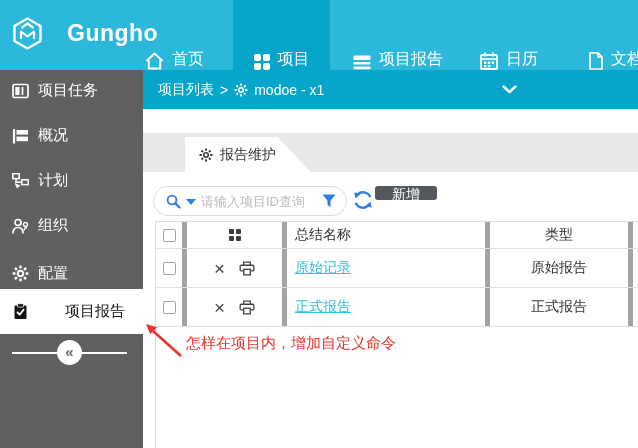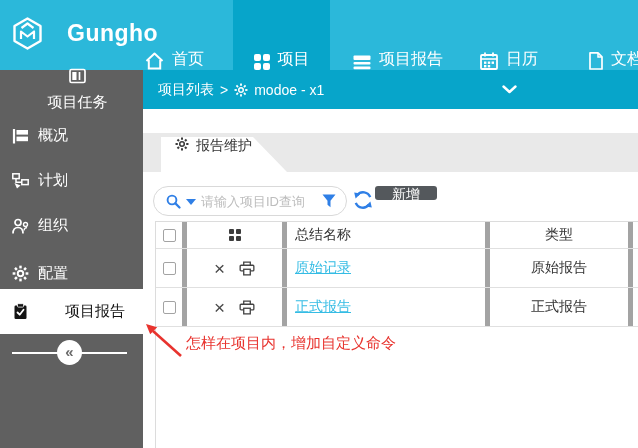--- a/index.html
+++ b/index.html
@@ -24,32 +24,32 @@
   
   .breadcrumb { position:absolute; left:143px; top:70px; width:495px; height:39px; background:#07a5ca;
                 display:flex; align-items:center; color:#fff; font-size:14px; padding-left:15px; gap:6px; }
   .crumb-chevron { position:absolute; left:359px; top:15px; }
 
   
   .sidebar { position:absolute; left:0; top:70px; width:143px; height:378px; background:#606060; }
   .sb-item { position:absolute; left:0; width:143px; height:45px; display:flex; align-items:center;
              gap:9px; padding-left:12px; color:#fff; font-size:15px; cursor:pointer; }
   .sb-item.selected { background:#fff; color:#141414; }
-  .sb-0{top:-2px;flex-direction:column;} .sb-1{top:43px;} .sb-2{top:88px;} .sb-3{top:133px;} .sb-4{top:181px;font-family:Liberation Serif, serif;}
+  .sb-0{top:-2px;} .sb-1{top:43px;} .sb-2{top:88px;} .sb-3{top:133px;} .sb-4{top:181px;font-family:Liberation Serif, serif;}
   .sb-5{top:219px; height:45px;gap:36px;}
   .collapse-line { position:absolute; left:12px; top:282px; width:115px; height:2px; background:#fff; }
   .collapse-btn { position:absolute; left:57px; top:270px; width:25px; height:25px; background:#fff;
                   border-radius:50%; display:flex; align-items:center; justify-content:center;
                   color:#6b6b6b; font-size:15px; font-weight:bold; cursor:pointer; }
   .collapse-btn span{ margin-top:-2px; }
 
   
   .tabstrip { position:absolute; left:143px; top:133px; width:495px; height:39px; background:#e9e9e9; }
-  .tab { position:absolute; left:18px; top:4px; width:126px; height:35px; background:#fff;
-         clip-path:polygon(0 0,73% 0,100% 100%,0 100%); display:flex; 
+  .tab { position:absolute; left:42px; top:4px; width:126px; height:35px; background:#fff;
+         clip-path:polygon(0 0,73% 0,100% 100%,0 100%); display:flex; align-items:center;
          gap:7px; padding-left:14px; font-size:14px; color:#333; cursor:pointer; }
 
   
   .search-pill { position:absolute; left:153px; top:186px; width:194px; height:30px; background:#fff;
                  border:1px solid #d9d9d9; border-radius:16px; display:flex; align-items:center;
                  padding:0 10px 0 12px; gap:5px; }
   .caret-down { width:0; height:0; border-left:5px solid transparent; border-right:5px solid transparent;
                 border-top:6px solid #2f7fe6; margin-top:1px; }
   .search-input { border:none; outline:none; flex:1; min-width:0; font-size:13px; color:#333;
                   font-family:inherit; background:transparent; }

